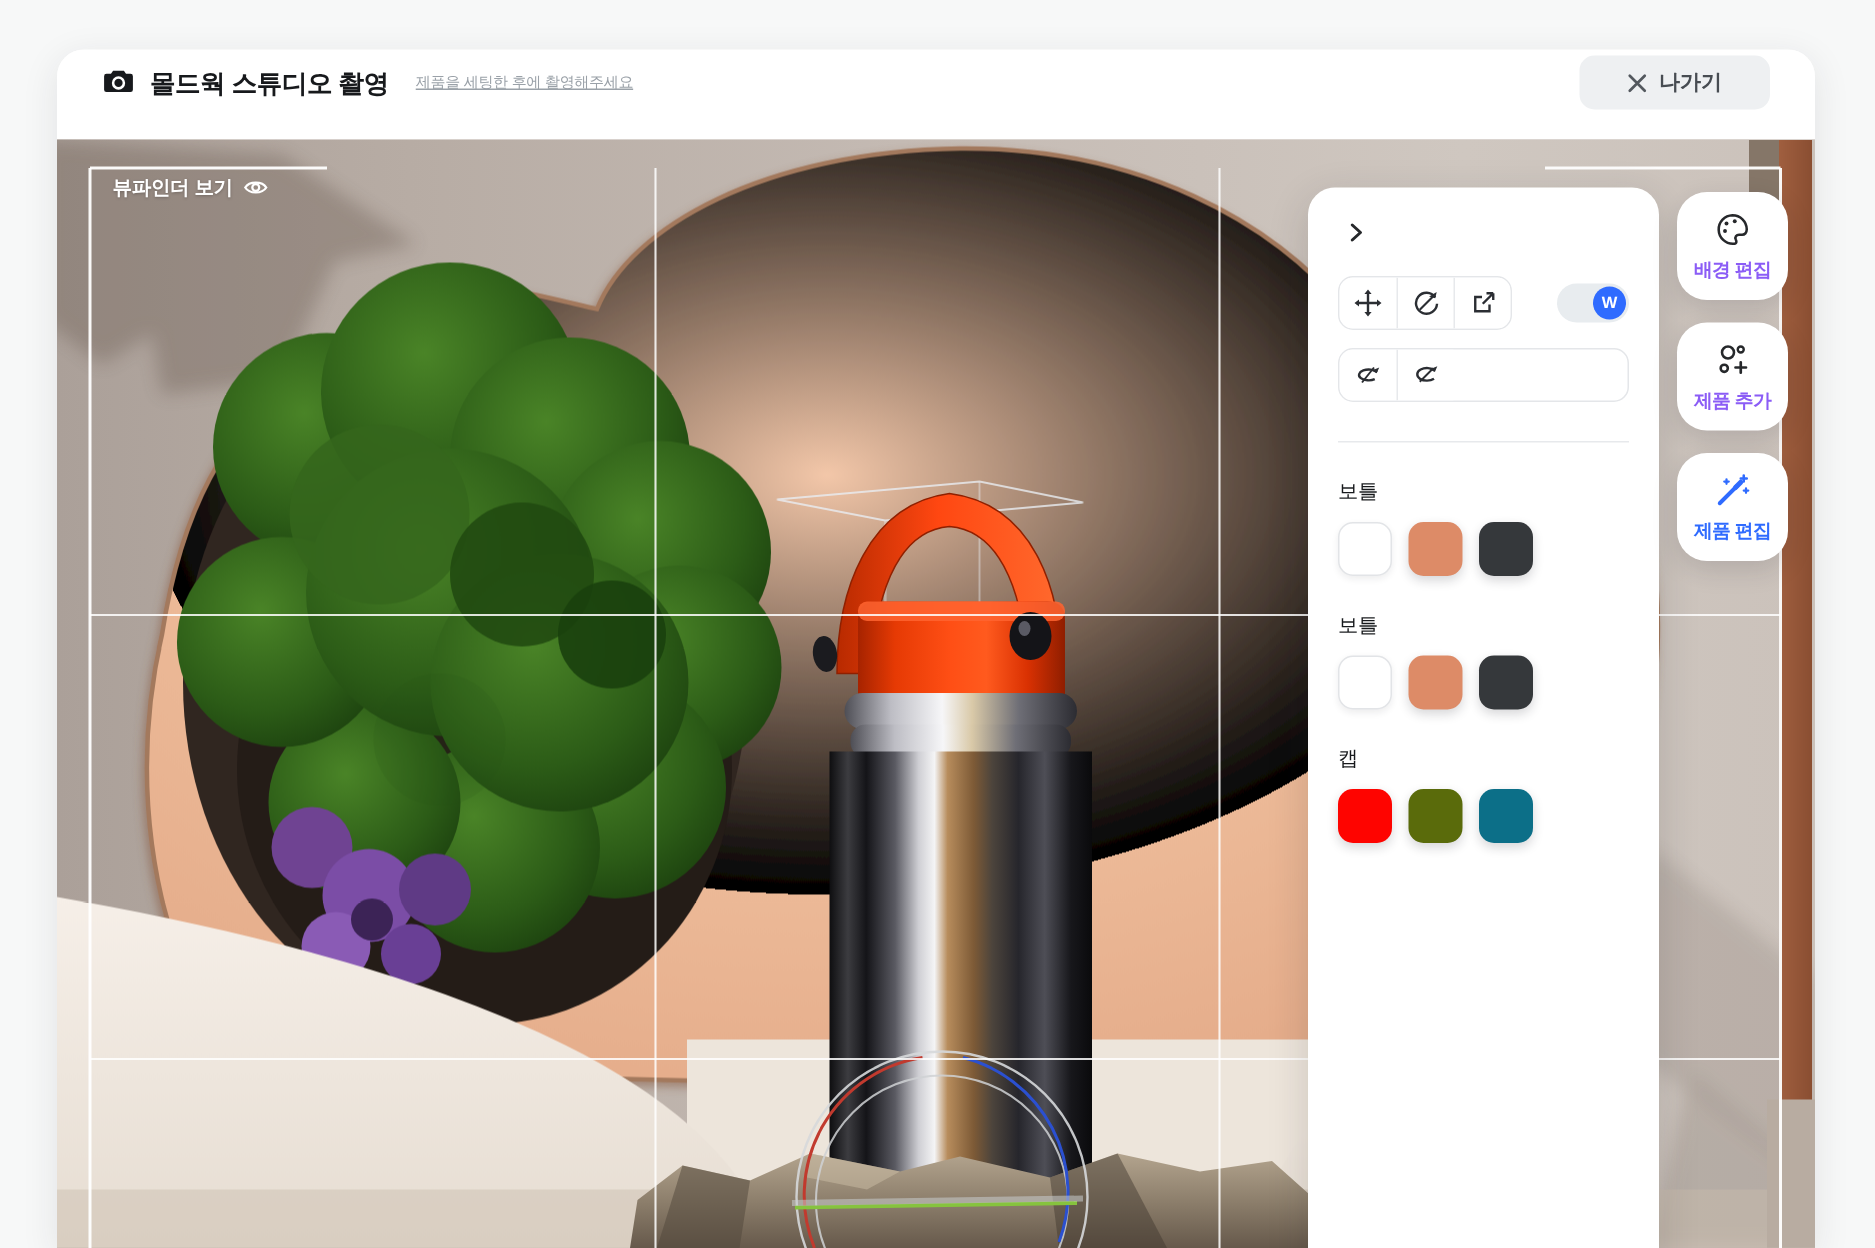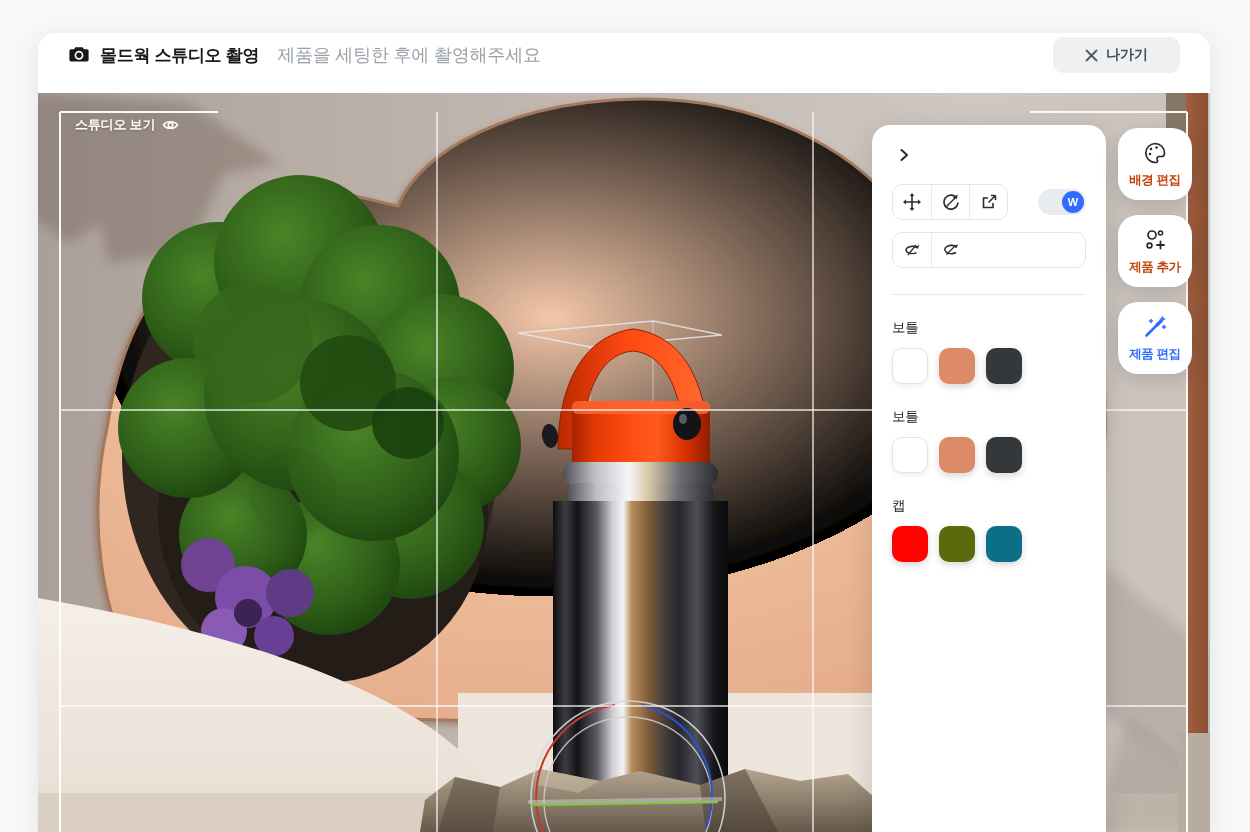--- a/index.html
+++ b/index.html
@@ -5,21 +5,21 @@
   * { margin:0; padding:0; box-sizing:border-box; }
   html,body { width:1250px; height:832px; overflow:hidden; font-family:"Liberation Sans","DejaVu Sans",sans-serif; background:#f7f8f8; }
 
   .app-card { position:absolute; left:38px; top:33px; width:1172px; height:799px;
     background:#fff; border-radius:18px 18px 0 0; box-shadow:0 6px 24px rgba(40,40,50,.10); overflow:hidden; }
 
   
   .hdr { position:absolute; left:0; top:0; right:0; height:44px; background:#fff; display:flex; align-items:center; padding:0 30px; z-index:40; }
   .hdr .cam { width:22px; height:22px; margin-right:10px; flex:0 0 auto; }
   .hdr-title { font-size:17px; font-weight:800; color:#17191c; letter-spacing:-.3px; }
-  .hdr-sub { font-size:18px; color:#9aa1a8; margin-left:18px; letter-spacing:-.2px; }
+  .hdr-sub { font-size:10px; color:#9aa1a8; margin-left:18px; letter-spacing:-.2px;text-decoration:underline; }
   .exit-btn { margin-left:auto; display:flex; align-items:center; gap:8px; background:#eef0f2; border:none; border-radius:10px;
     padding:9px 32px; font-size:14px; color:#474c52; font-weight:600; cursor:pointer; font-family:inherit; }
 
   
   .canvas { position:absolute; left:0; top:60px; right:0; bottom:0; background:#b9ada5; overflow:hidden; }
   .scene-svg, .grid-svg { position:absolute; left:0; top:0; width:100%; height:100%; }
   .grid-svg { pointer-events:none; }
 
   .vf-label { position:absolute; left:37px; top:23px; display:flex; align-items:center; gap:7px;
     color:#fff; font-size:13px; font-weight:700; letter-spacing:-.2px; text-shadow:0 1px 2px rgba(0,0,0,.25); z-index:10; }
@@ -40,21 +40,21 @@
   .swatch-section { margin-top:24px; }
   .swatch-label { font-size:13.5px; font-weight:400; color:#17191c; letter-spacing:-.2px; }
   .swatch-row { display:flex; gap:11px; margin-top:11px; }
   .swatch { width:36px; height:36px; border-radius:10px; cursor:pointer; box-shadow:0 3px 7px rgba(30,30,40,.18); }
   .swatch.lite { border:1px solid #e2e4e7; box-shadow:0 2px 5px rgba(30,30,40,.08); }
 
   
   .side-col { position:absolute; right:18px; top:35px; display:flex; flex-direction:column; gap:15px; z-index:30; }
   .side-btn { width:74px; height:72px; background:#fff; border:none; border-radius:20px; cursor:pointer;
     box-shadow:0 6px 18px rgba(30,30,40,.14); display:flex; flex-direction:column; align-items:center; justify-content:center; gap:6px; font-family:inherit; }
-  .side-btn span { font-size:12.5px; font-weight:700; color:#c2410c; letter-spacing:-.4px; }
+  .side-btn span { font-size:12.5px; font-weight:700; color:#8b5cf6; letter-spacing:-.4px; }
   .side-btn.active span { color:#2f6bff; }
 </style>
 </head>
 <body>
 
 <div class="app-card">
 
   <div class="hdr">
     <svg class="cam" viewBox="0 0 22 22">
       <path d="M3 6.2h3l1.4-2h7.2l1.4 2h3A1.6 1.6 0 0 1 20.6 7.8v9A1.6 1.6 0 0 1 19 18.4H3A1.6 1.6 0 0 1 1.4 16.8v-9A1.6 1.6 0 0 1 3 6.2z" fill="#17191c" transform="translate(0,-1)"></path>
@@ -249,21 +249,21 @@
       </g>
       <g stroke="#ffffff" stroke-opacity=".95" stroke-width="2">
         <path d="M22,19 H180"></path>
           <path d="M992,19 H1149"></path>
         <path d="M22,19 V739"></path>
           <path d="M1149,19 V739"></path>
       </g>
     </svg>
 
     <div class="vf-label">
-      <span>스튜디오 보기</span>
+      <span>뷰파인더 보기</span>
       <svg width="17" height="14" viewBox="0 0 17 14">
         <path d="M1.5 7 C4.2 2.6 12.8 2.6 15.5 7 C12.8 11.4 4.2 11.4 1.5 7 Z" fill="none" stroke="#fff" stroke-width="1.5"></path>
         <circle cx="8.5" cy="7" r="2.3" fill="none" stroke="#fff" stroke-width="1.5"></circle>
       </svg>
     </div>
 
     <div class="panel">
       <button class="chev-btn">
         <svg width="16" height="16" viewBox="0 0 16 16">
           <path d="M5.5 3 L11 8 L5.5 13" fill="none" stroke="#26282b" stroke-width="2" stroke-linecap="round" stroke-linejoin="round"></path>

